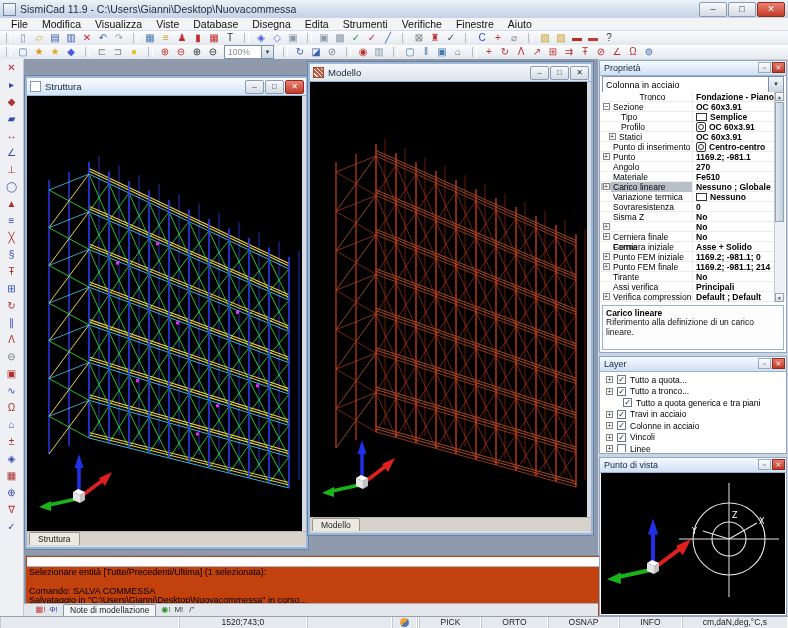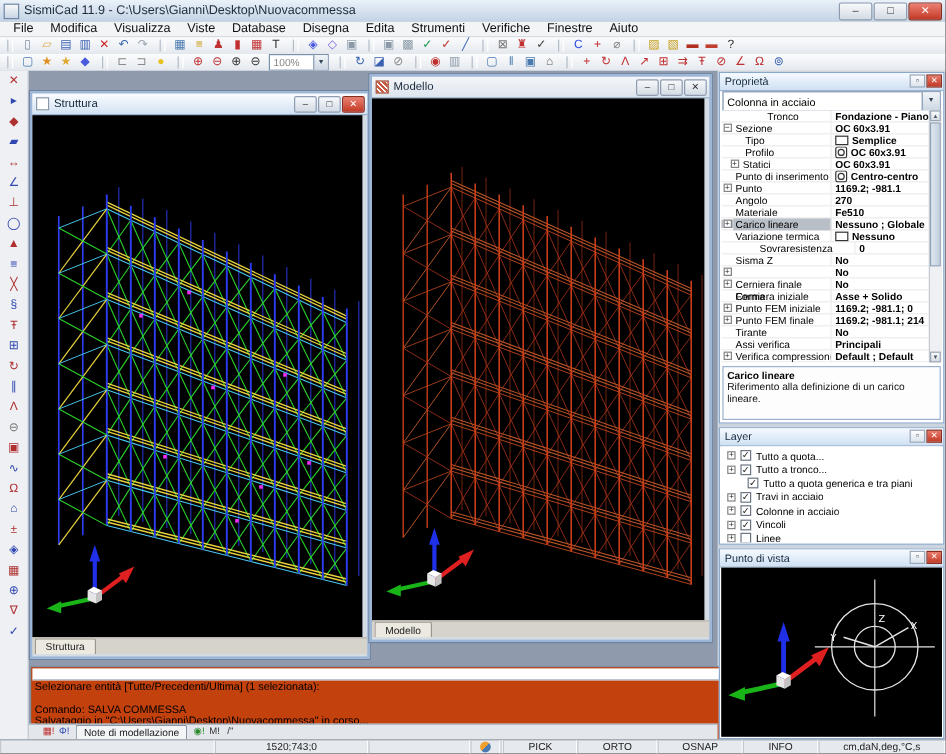--- a/index.html
+++ b/index.html
@@ -992,21 +992,21 @@
         <div class="prow">
           <span class="pexp"></span>
           <span class="plab" style="padding-left: 2px;">Variazione termica</span>
           <span class="pval">
             <span class="vic-rect"></span>
             <span>Nessuno</span>
           </span>
         </div>
         <div class="prow">
           <span class="pexp"></span>
-          <span class="plab" style="padding-left: 2px; margin-left: 20px;">Sovraresistenza</span>
+          <span class="plab" style="padding-left: 2px;">Sovraresistenza</span>
           <span class="pval">
             <span>0</span>
           </span>
         </div>
         <div class="prow">
           <span class="pexp"></span>
           <span class="plab" style="padding-left: 2px;">Sisma Z</span>
           <span class="pval">
             <span>No</span>
           </span>

